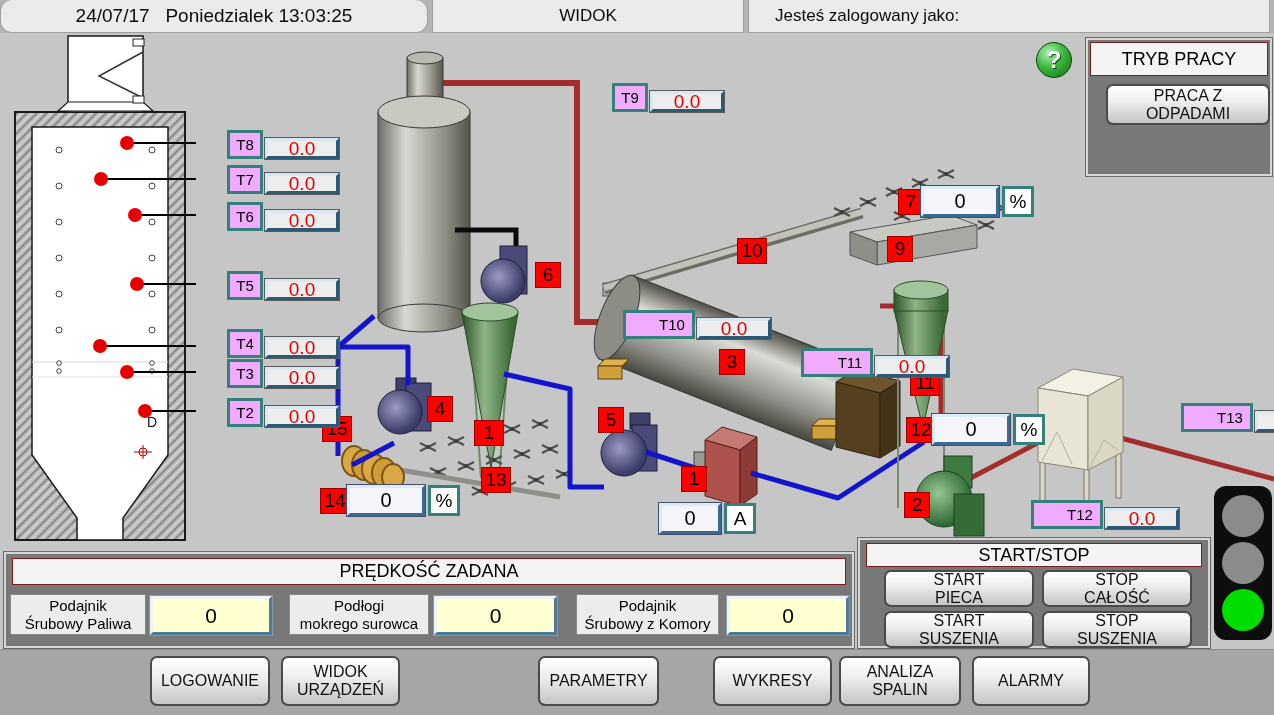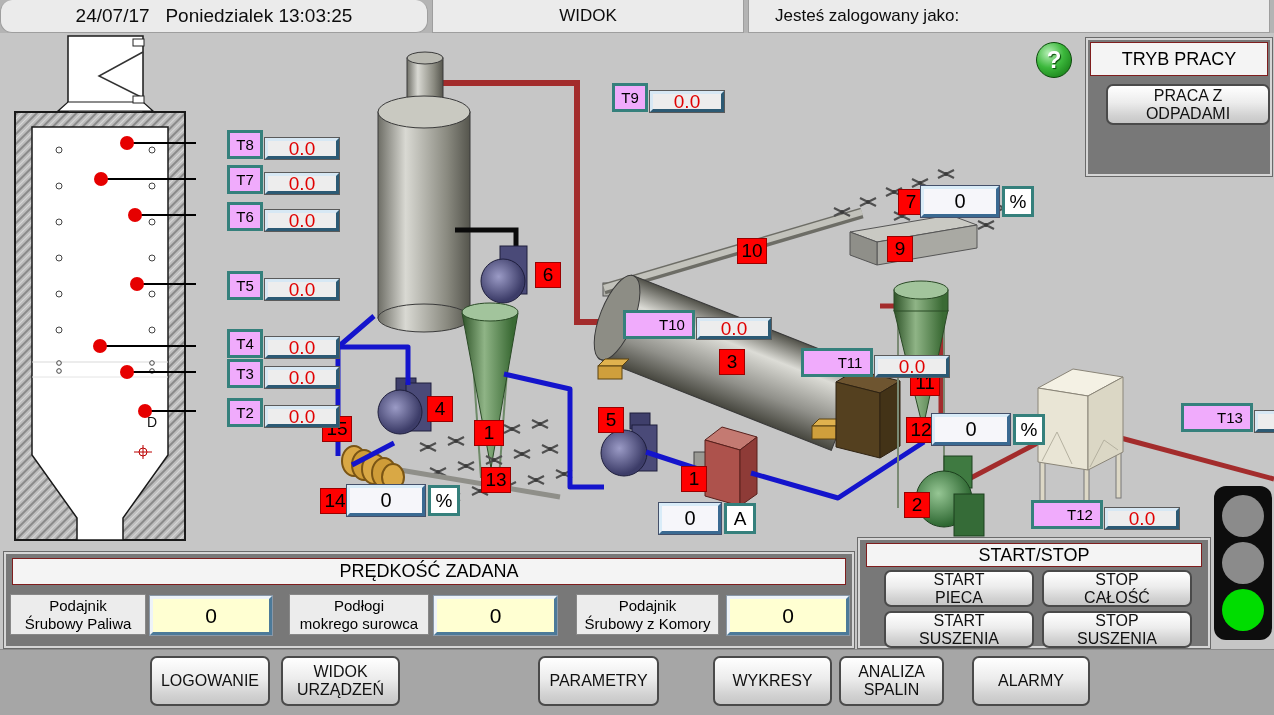--- a/index.html
+++ b/index.html
@@ -431,17 +431,17 @@
     <button class="btn" style="left:182px;top:71px;width:150px;height:37px">STOP
 SUSZENIA</button>
   </div>
 
   <div class="navbar"></div>
   <button class="btn" style="left:150px;top:656px;width:120px;height:50px">LOGOWANIE</button>
   <button class="btn" style="left:281px;top:656px;width:119px;height:50px">WIDOK
 URZĄDZEŃ</button>
   <button class="btn" style="left:538px;top:656px;width:121px;height:50px">PARAMETRY</button>
   <button class="btn" style="left:713px;top:656px;width:119px;height:50px">WYKRESY</button>
-  <button class="btn" style="left:839px;top:656px;width:105px;height:50px">ANALIZA
+  <button class="btn" style="left:839px;top:656px;width:122px;height:50px">ANALIZA
 SPALIN</button>
   <button class="btn" style="left:972px;top:656px;width:118px;height:50px">ALARMY</button>
 
 </div>
 
 </body></html>

